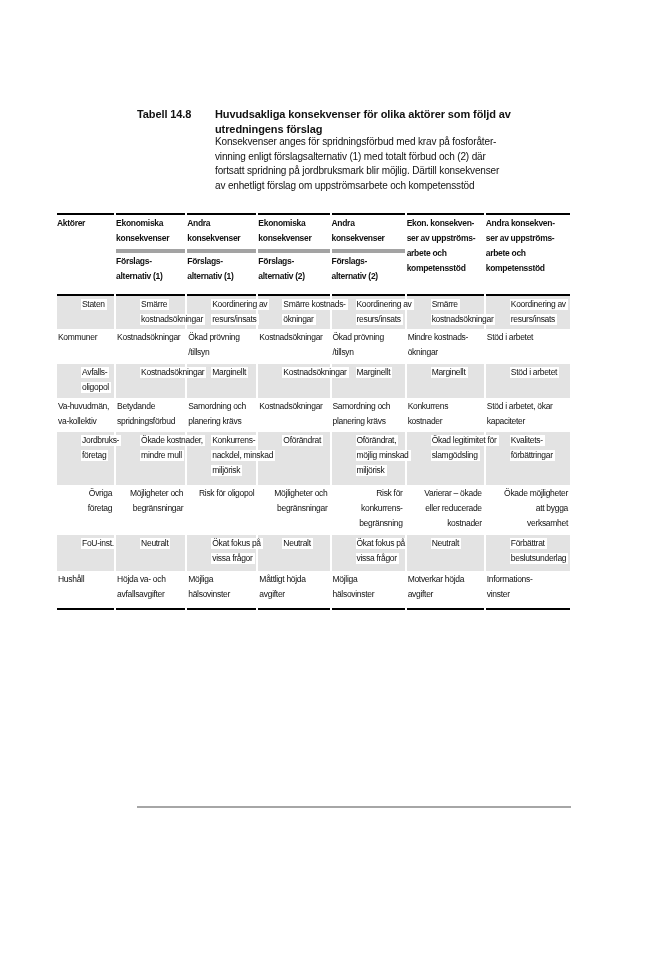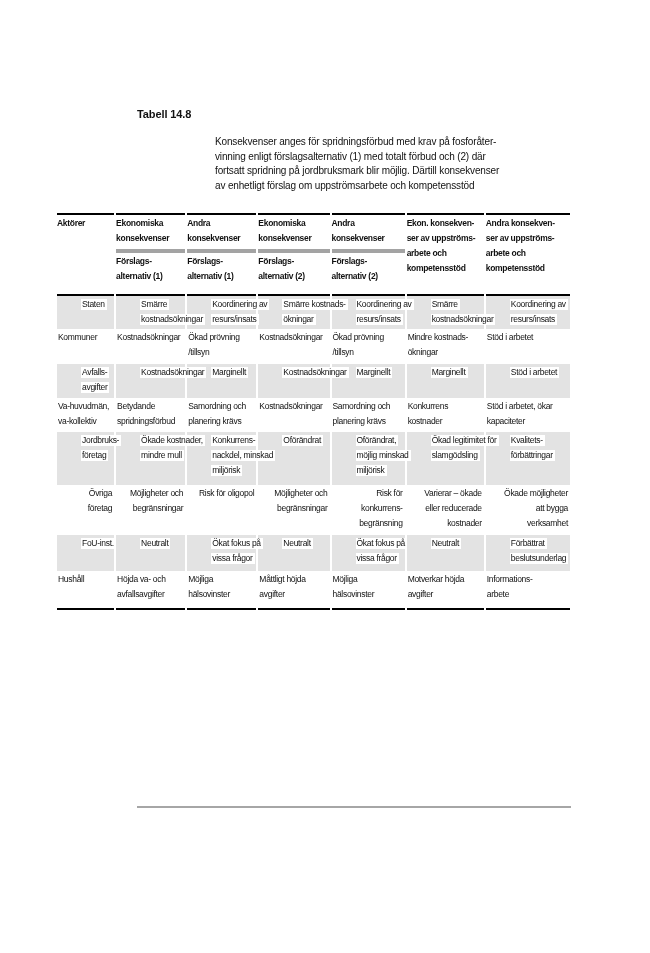--- a/index.html
+++ b/index.html
@@ -41,20 +41,22 @@
   .hl{padding:0 2px 1px 1px;box-decoration-break:clone;-webkit-box-decoration-break:clone;}
   tr.shaded .hl{background:#ffffff;margin-left:24px;}
 
   .footer-rule{position:absolute;left:137px;top:806px;width:434px;height:2px;background:#a6a6a6;}
 </style>
 </head>
 <body>
 
 <div class="title-block">
   <div class="table-label">Tabell 14.8</div>
+  <div class="table-title">Huvudsakliga konsekvenser för olika aktörer som följd av
+utredningens förslag</div>
 </div>
 
 <div class="table-desc">Konsekvenser anges för spridningsförbud med krav på fosforåter-
 vinning enligt förslagsalternativ (1) med totalt förbud och (2) där
 fortsatt spridning på jordbruksmark blir möjlig. Därtill konsekvenser
 av enhetligt förslag om uppströmsarbete och kompetensstöd</div>
 
 <table class="cons">
   <colgroup>
     <col style="width:57px">
@@ -119,21 +121,21 @@
 /tillsyn</span></td>
       <td><span class="hl">Kostnadsökningar</span></td>
       <td><span class="hl">Ökad prövning
 /tillsyn</span></td>
       <td><span class="hl">Mindre kostnads-
 ökningar</span></td>
       <td><span class="hl">Stöd i arbetet</span></td>
     </tr>
     <tr class="shaded">
       <td><span class="hl">Avfalls-
-avgifter</span></td>
+oligopol</span></td>
       <td><span class="hl">Kostnadsökningar</span></td>
       <td><span class="hl">Marginellt</span></td>
       <td><span class="hl">Kostnadsökningar</span></td>
       <td><span class="hl">Marginellt</span></td>
       <td><span class="hl">Marginellt</span></td>
       <td><span class="hl">Stöd i arbetet</span></td>
     </tr>
     <tr>
       <td><span class="hl">Va-huvudmän,
 va-kollektiv</span></td>
@@ -202,18 +204,18 @@
 avfallsavgifter</span></td>
       <td><span class="hl">Möjliga
 hälsovinster</span></td>
       <td><span class="hl">Måttligt höjda
 avgifter</span></td>
       <td><span class="hl">Möjliga
 hälsovinster</span></td>
       <td><span class="hl">Motverkar höjda
 avgifter</span></td>
       <td><span class="hl">Informations-
-arbete</span></td>
+vinster</span></td>
     </tr>
   </tbody>
 </table>
 
 <div class="footer-rule"></div>
 
 </body></html>

